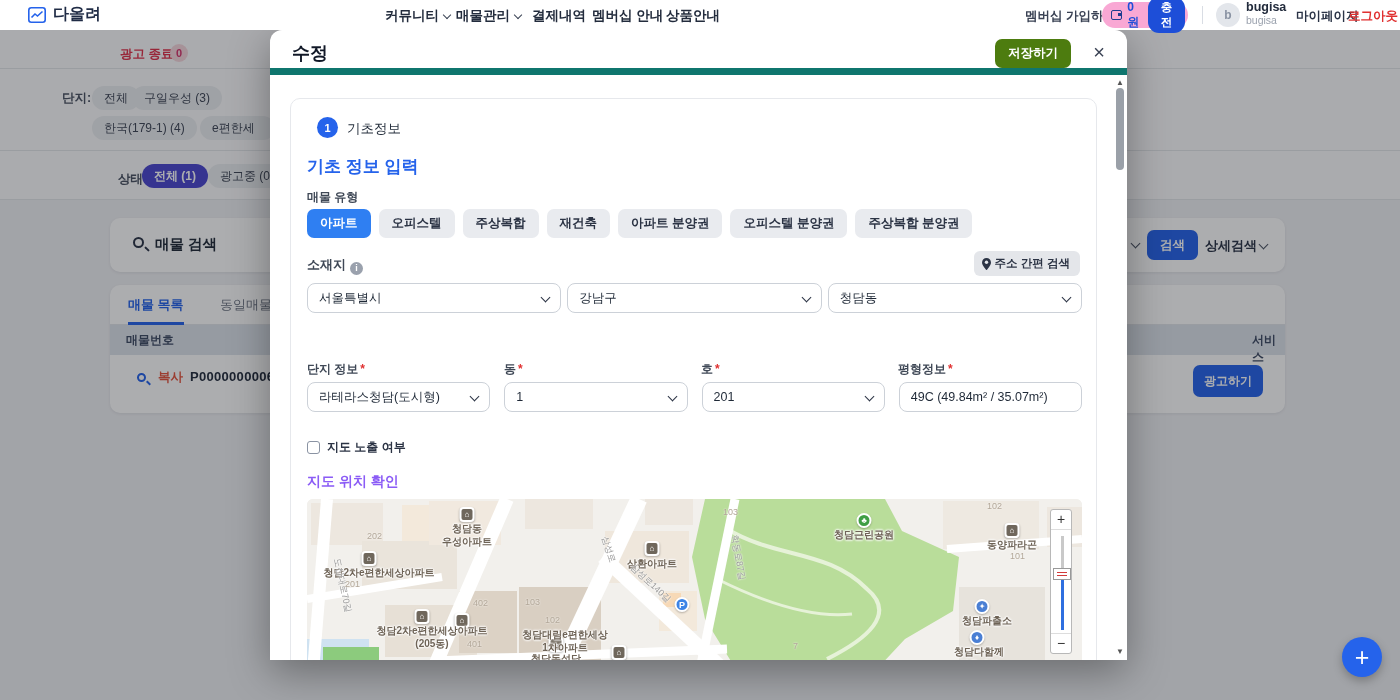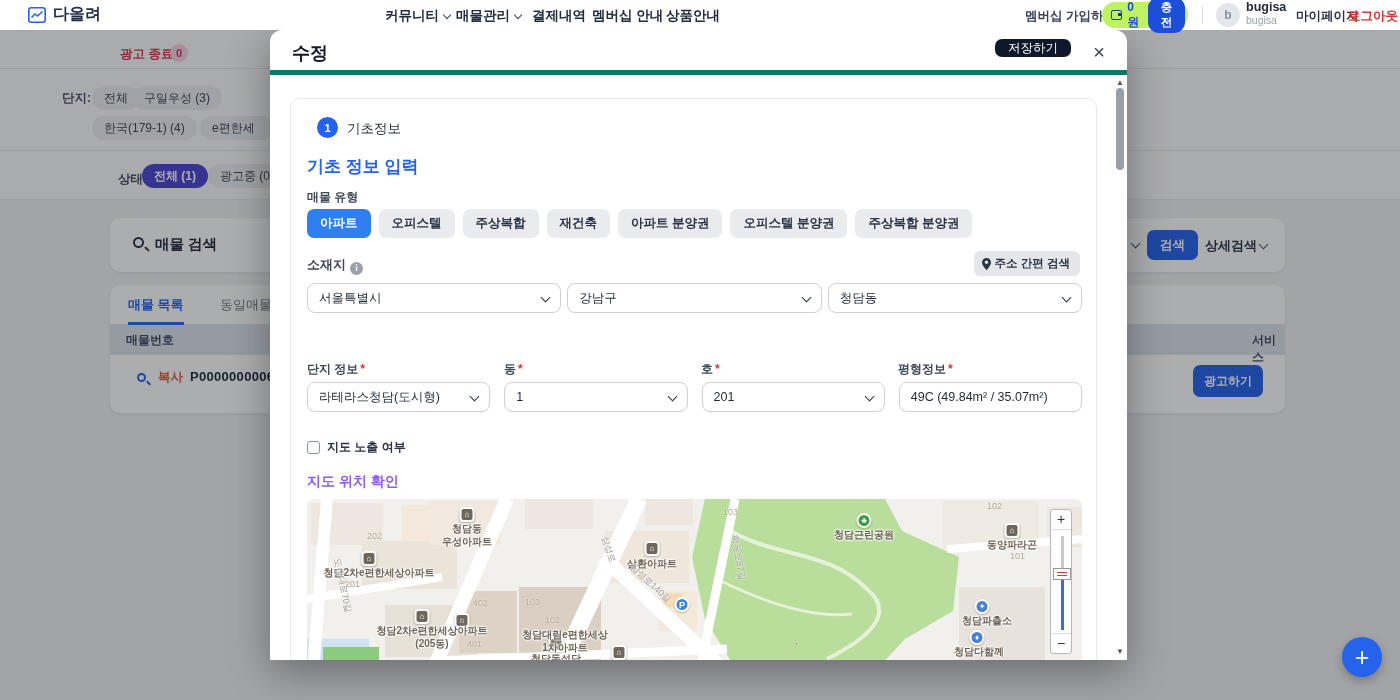--- a/index.html
+++ b/index.html
@@ -10,21 +10,21 @@
   
   .topnav { position:absolute; left:0; top:0; width:1400px; height:30px; background:#fff; z-index:20; }
   .brand { position:absolute; left:28px; top:4px; display:flex; align-items:center; gap:7px;
     font-size:16px; font-weight:bold; color:#1f2b45; }
   .brand svg { display:block; }
   .nav-item { position:absolute; top:7px; font-size:13.5px; font-weight:bold; color:#232c3d; display:flex; align-items:center; gap:5px; }
   .chev { width:6px; height:6px; border-right:1.6px solid #3a4254; border-bottom:1.6px solid #3a4254;
     transform:rotate(45deg); margin-top:-3px; }
   .nav-right { position:absolute; top:0; right:0; height:30px; }
   .member-join { position:absolute; top:8px; left:-375px; font-size:12.5px; color:#3a4254; font-weight:bold; white-space:nowrap;}
-  .wallet-pill { position:absolute; left:-298px; top:2px; width:86px; height:26px; background:#bef264;
+  .wallet-pill { position:absolute; left:-298px; top:2px; width:86px; height:26px; background:#f9a8d4;
     border-radius:13px; display:flex; align-items:center; padding:0 3px 0 9px; gap:5px; }
   .wallet-ic { width:13px; height:10px; border:1.6px solid #1d3c8f; border-radius:2px; position:relative; }
   .wallet-ic:after { content:""; position:absolute; right:-1px; top:2.2px; width:4px; height:3px; background:#1d3c8f; }
   .balance { font-size:12px; font-weight:bold; color:#1d4ed8; }
   .charge-btn { margin-left:auto; background:#1d4ed8; color:#fff; font-size:11.5px; font-weight:bold;
     border:none; border-radius:11px; padding:3px 9px; cursor:pointer; }
   .nav-divider { position:absolute; left:-198px; top:6px; width:1px; height:18px; background:#d9dde4; }
   .avatar { position:absolute; left:-184px; top:3px; width:24px; height:24px; border-radius:50%;
     background:#e3e6eb; color:#8a93a3; font-size:12px; font-weight:bold; display:flex; align-items:center; justify-content:center; }
   .userstack { position:absolute; left:-154px; top:1px; line-height:1.1; }
@@ -69,24 +69,24 @@
   .item-no { position:absolute; left:80px; top:84px; font-size:13px; font-weight:bold; color:#232c3d; letter-spacing:.3px; }
 
   .overlay { position:absolute; left:0; top:30px; width:1400px; height:670px; background:rgba(18,21,27,.35); z-index:5; }
   .fab { position:absolute; left:1342px; top:637px; width:40px; height:40px; border-radius:50%; background:#2563eb;
     color:#fff; font-size:25px; font-weight:normal; display:flex; align-items:center; justify-content:center;
     z-index:8; box-shadow:0 4px 10px rgba(0,0,0,.25); cursor:pointer; }
 
   
   .modal { position:absolute; left:270px; top:30px; width:857px; height:630px; background:#fff; z-index:10;
     border-radius:12px 12px 0 0; box-shadow:0 12px 40px rgba(0,0,0,.35); overflow:hidden; }
-  .modal-header { position:relative; height:45px; border-bottom:5px solid #0f766e; }
+  .modal-header { position:relative; height:45px; border-bottom:7px solid #0f766e; }
   .modal-title { position:absolute; left:22px; top:11px; font-size:18px; font-weight:bold; color:#111827; }
-  .save-btn { position:absolute; right:56px; top:9px; height:18px; padding:0 13px; background:#0f172a; color:#fff;
-    border:none; border-radius:7px; font-size:12.5px; font-weight:normal; cursor:pointer; }
+  .save-btn { position:absolute; right:56px; top:9px; height:29px; padding:0 13px; background:#4d7c0f; color:#fff;
+    border:none; border-radius:7px; font-size:12.5px; font-weight:bold; cursor:pointer; }
   .close-x { position:absolute; right:22px; top:8px; font-size:20px; color:#3a4254; cursor:pointer; line-height:28px; }
   .modal-body { position:relative; width:100%; height:585px; overflow:hidden; }
 
   .card { position:absolute; left:20px; top:23px; width:807px; height:600px; border:1px solid #e6e8ec; border-radius:10px; background:#fff; }
   .step-circle { position:absolute; left:26px; top:18px; width:21px; height:21px; border-radius:50%; background:#2563eb;
     color:#fff; font-size:11px; font-weight:bold; display:flex; align-items:center; justify-content:center; }
   .step-label { position:absolute; left:56px; top:21px; font-size:13.5px; font-weight:normal; color:#1f2937; }
   .section-title { position:absolute; left:16px; top:56px; font-size:17px; font-weight:bold; color:#2563eb; }
   .small-label { position:absolute; font-size:12px; color:#3f4856; font-weight:bold; }
   .req { color:#e03131; margin-left:2px; }

